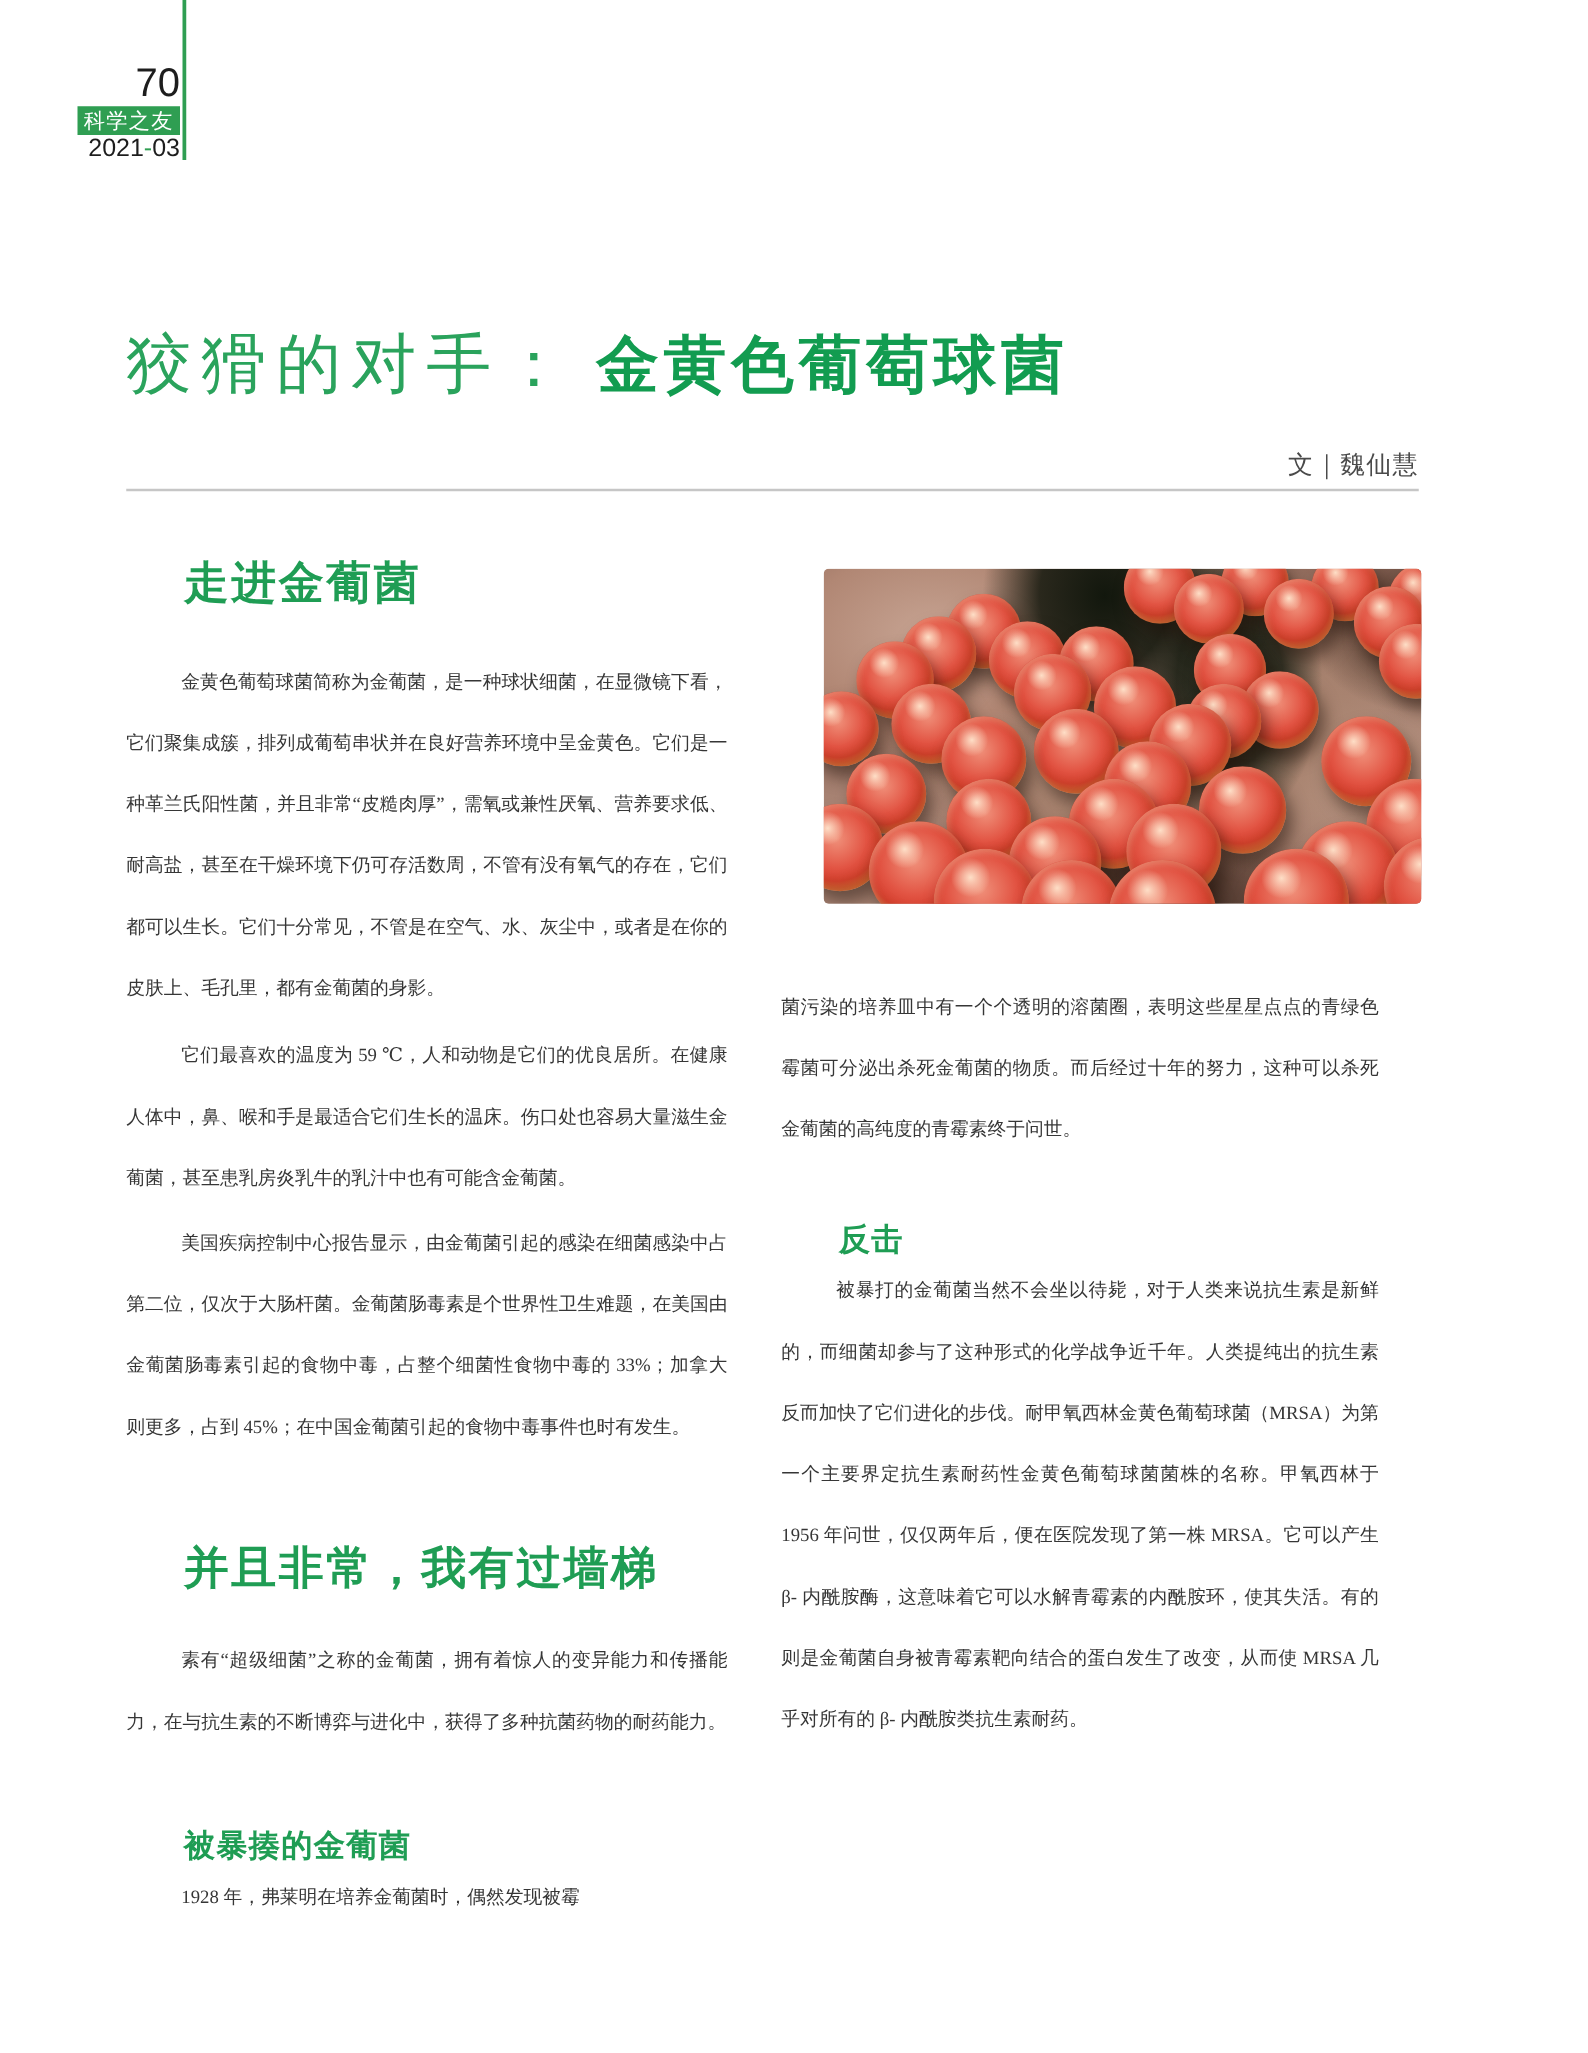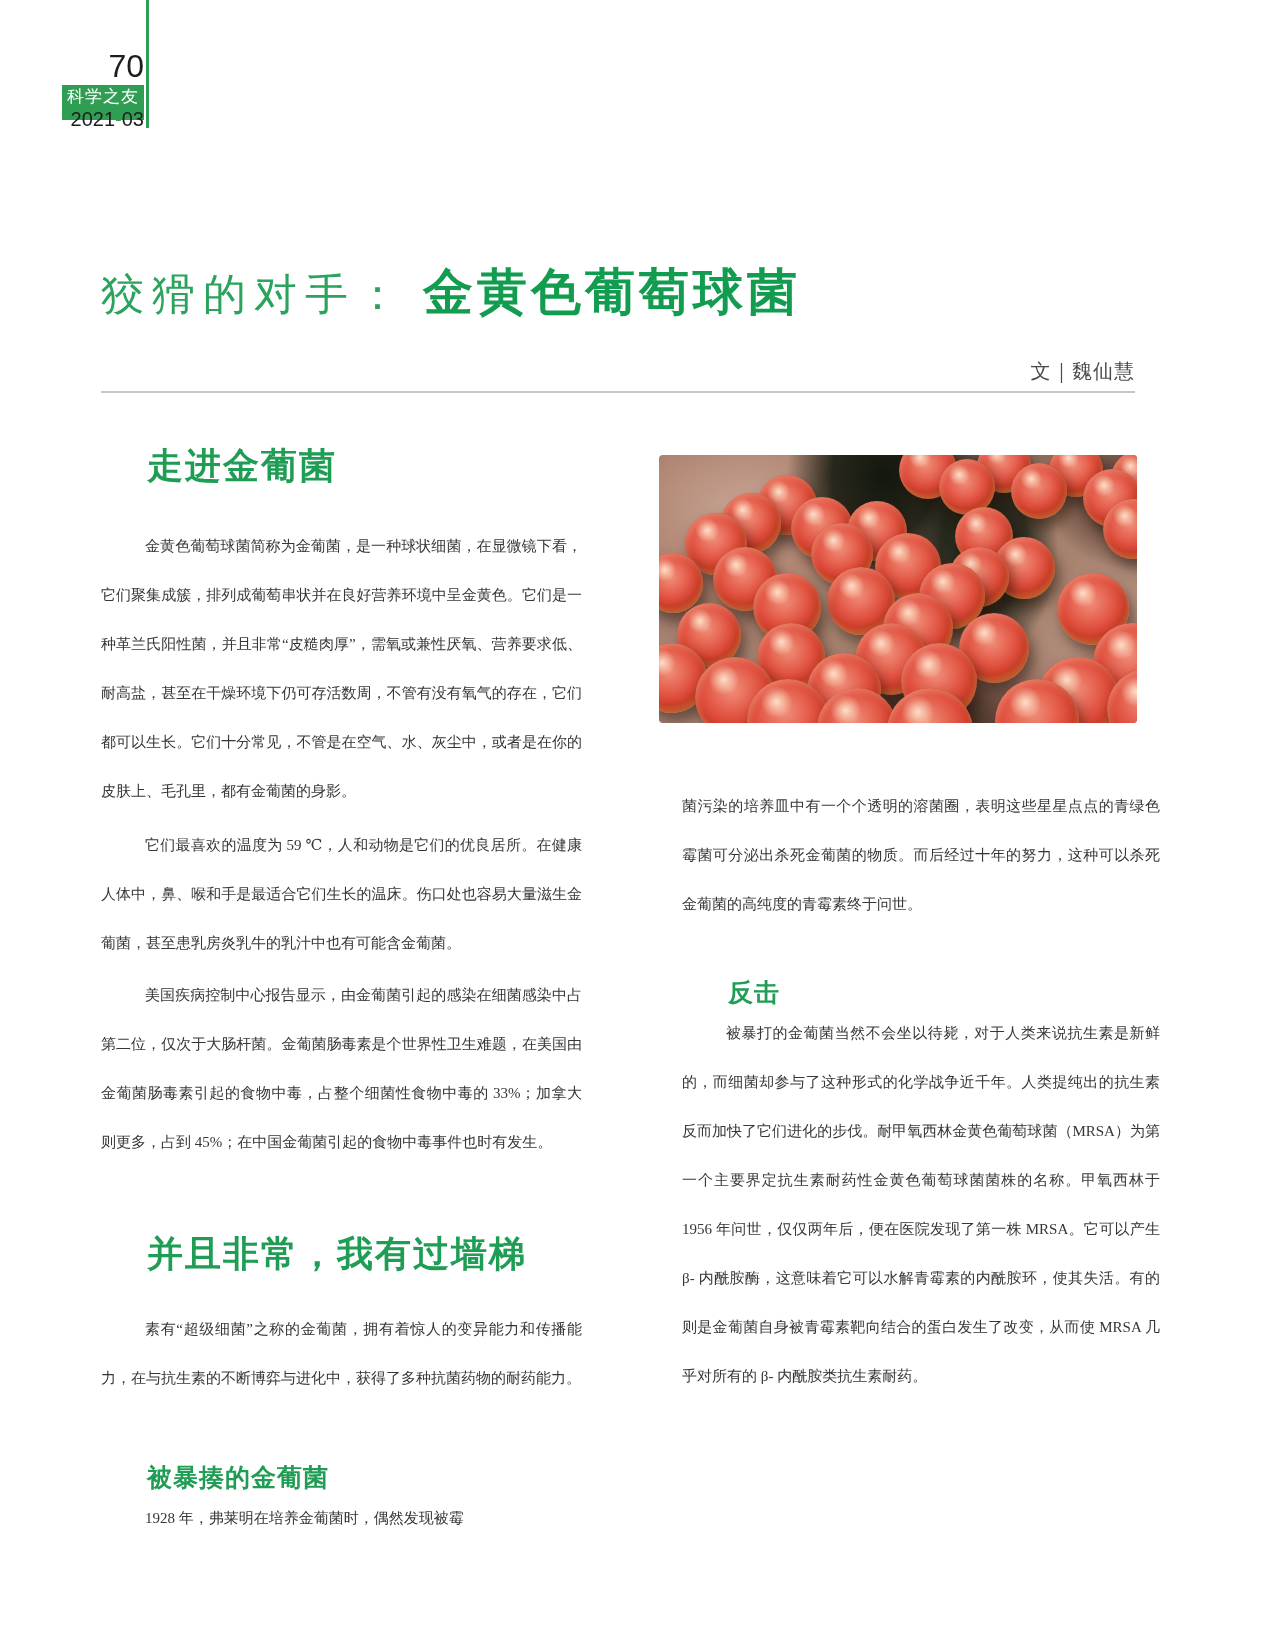--- a/index.html
+++ b/index.html
@@ -14,38 +14,38 @@
     width:1270px;height:1642px;
     background:#ffffff;
     overflow:hidden;
     font-family:"Liberation Serif","DejaVu Serif",serif;
     color:var(--body);
   }
   
   .vline{position:absolute;left:146px;top:0;width:3px;height:128px;background:var(--badge);}
   .page-num{position:absolute;left:58px;top:48px;width:86px;text-align:right;
     font-family:"Liberation Sans","DejaVu Sans",sans-serif;font-size:32px;color:#1d1d1d;}
-  .badge{position:absolute;left:62px;top:85px;width:82px;height:35px;line-height:23px;
+  .badge{position:absolute;left:62px;top:85px;width:82px;height:23px;line-height:23px;
     background:var(--badge);color:#ffffff;text-align:center;
     font-family:"Liberation Sans","DejaVu Sans",sans-serif;font-size:17px;letter-spacing:1px;}
   .issue{position:absolute;left:58px;top:108px;width:86px;text-align:right;
     font-family:"Liberation Sans","DejaVu Sans",sans-serif;font-size:20px;color:#1d1d1d;}
   .issue .dash{color:var(--badge);}
   
   .title{position:absolute;left:101px;top:248px;white-space:nowrap;
     font-family:"Liberation Sans","DejaVu Sans",sans-serif;line-height:88px;}
-  .title .light{font-size:43px;font-weight:400;letter-spacing:8px;color:#2aa35c;}
+  .title .light{font-size:52px;font-weight:400;letter-spacing:8px;color:#2aa35c;}
   .title .bold{font-size:50px;font-weight:900;letter-spacing:4px;color:#129c50;margin-left:16px;}
   .byline{position:absolute;left:659px;top:358px;width:476px;text-align:right;
     font-family:"Liberation Sans","DejaVu Sans",sans-serif;font-size:20px;color:#4a4a4a;letter-spacing:1px;}
   .rule{position:absolute;left:101px;top:391px;width:1034px;height:2px;background:var(--rule);}
   
   .block{position:absolute;margin:0;}
   .col-l{left:101px;width:481px;}
-  .col-r{left:682px;width:478px;}
+  .col-r{left:625px;width:478px;}
   p.body{font-size:15px;line-height:49px;text-align:justify;color:var(--body);}
   p.indent{text-indent:44px;}
   .h-big{font-family:"Liberation Sans","DejaVu Sans",sans-serif;font-size:36px;line-height:36px;
     font-weight:600;color:var(--accent);letter-spacing:2px;padding-left:46px;}
   .h-small{font-family:"Liberation Sans","DejaVu Sans",sans-serif;font-size:25px;line-height:30px;
     font-weight:600;color:var(--accent);letter-spacing:1px;padding-left:46px;}
   
   .photo{
     position:absolute;left:659px;top:455px;width:478px;height:268px;
     border-radius:4px;overflow:hidden;

